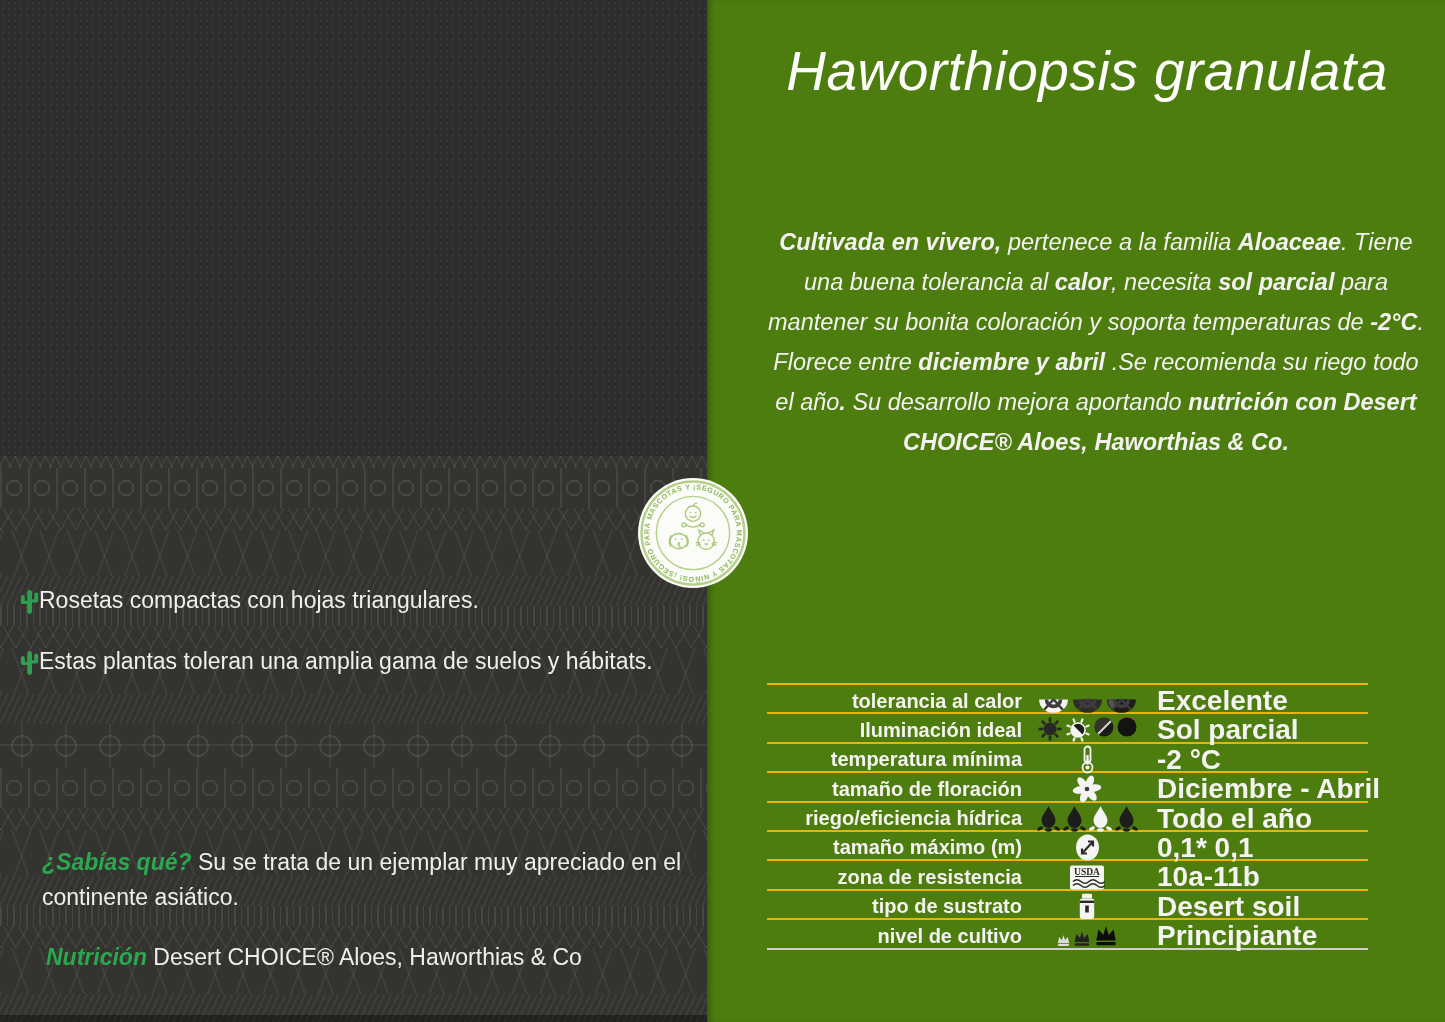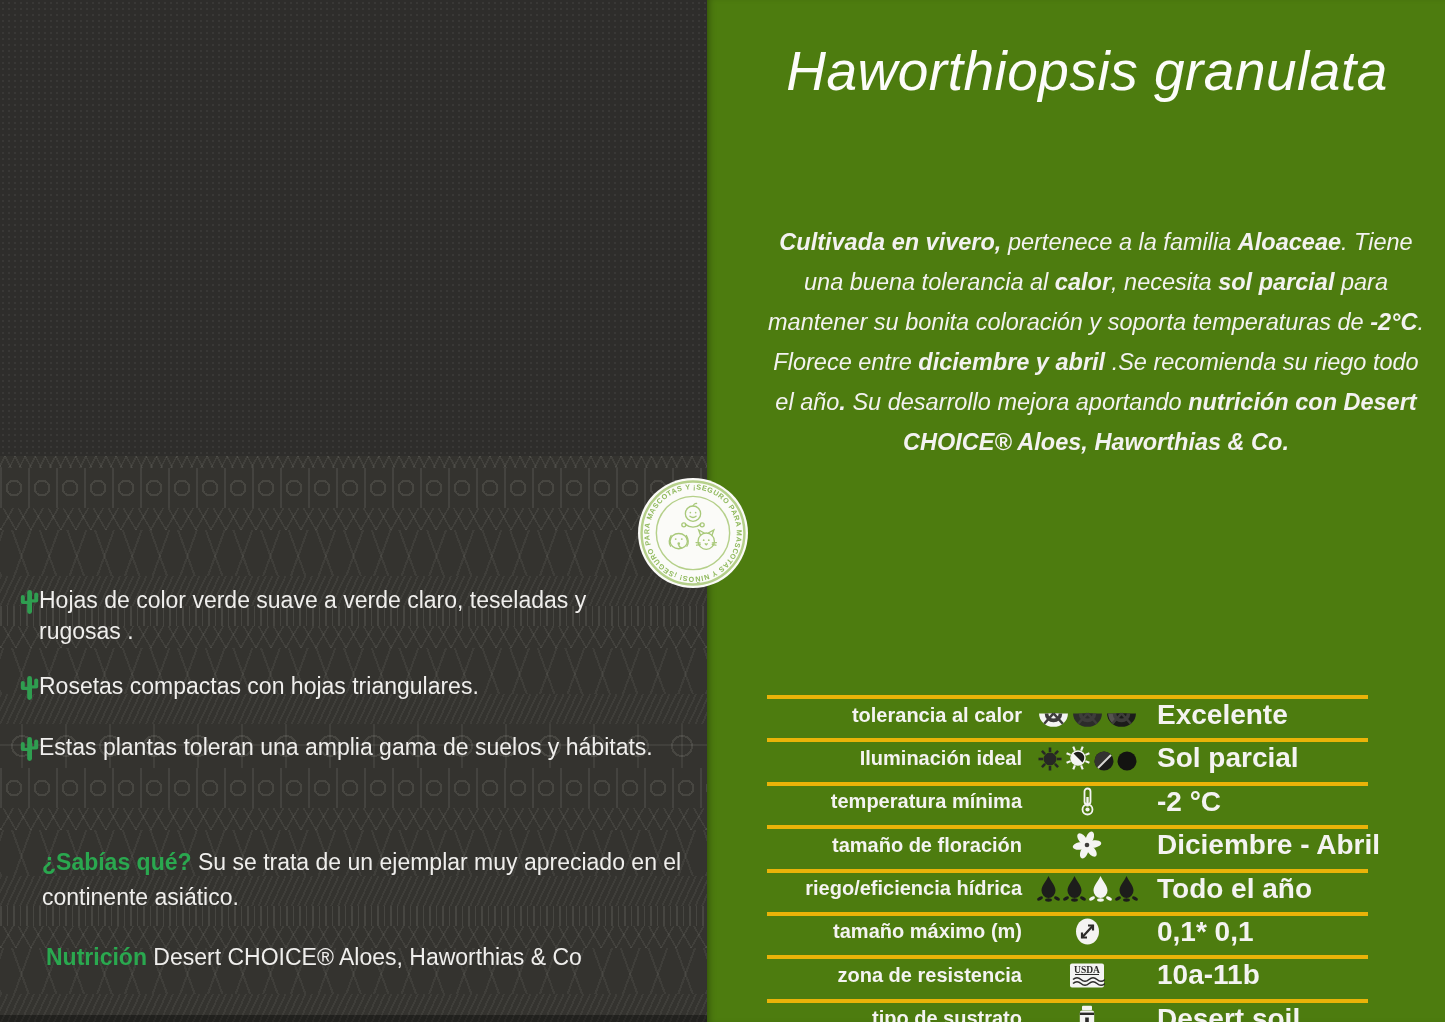--- a/index.html
+++ b/index.html
@@ -32,35 +32,35 @@
     radial-gradient(circle at 22px 22px,transparent 9px,rgba(235,235,225,.10) 9px 11px,transparent 11px),
     linear-gradient(transparent 0,transparent 20px,rgba(235,235,225,.07) 20px,rgba(235,235,225,.07) 22px,transparent 22px),
     repeating-linear-gradient(90deg,transparent 0 21px,rgba(235,235,225,.07) 21px 23px,transparent 23px 44px);
     background-size:44px 44px,100% 44px,100% 44px;}
 
   .feature-list{position:absolute;left:20px;top:585px;width:648px;display:flex;flex-direction:column;gap:24px;}
   .feature{display:flex;align-items:flex-start;color:#efeeec;font-size:23px;line-height:31px;}
   .feature .cicon{flex:none;margin-top:2px;}
   .fact{position:absolute;left:42px;top:845px;width:660px;margin:0;color:#efeeec;font-size:23px;line-height:35px;}
   .nutrition{position:absolute;left:42px;top:937px;width:660px;margin:4px;color:#efeeec;font-size:23px;line-height:32px;}
-  .green{color:#2aa84f;font-weight:bold;}
+  .green{color:#2aa84f;font-weight:bold;font-style:italic;}
 
   
   .right-panel{position:absolute;left:707px;top:0;width:738px;height:1022px;background:#4d7c0f;
      box-shadow:inset 6px 0 8px -6px rgba(0,0,0,.5);}
   .title{position:absolute;left:22px;right:0;top:36px;margin:0;text-align:center;color:#fcfcfa;
      font-style:italic;font-weight:400;font-size:55px;line-height:71px;letter-spacing:.5px;}
   .desc{position:absolute;left:60px;right:20px;top:222px;margin:0;text-align:center;color:#f3f2f0;
      font-size:23.5px;line-height:40px;font-weight:400;font-style:italic;}
   .desc b{font-weight:700;}
 
   .care-table{position:absolute;left:60px;top:683px;width:601px;border-bottom:2px solid #cfcecb;}
-  .care-row{display:grid;grid-template-columns:255px 130px 216px;align-items:center;height:27.4px;border-top:4px solid #eab308;margin-top:12px;}
+  .care-row{display:grid;grid-template-columns:255px 130px 216px;align-items:center;height:27.4px;border-top:2px solid #eab308;}
   .care-label{color:#f4f3f1;font-weight:bold;font-size:20px;text-align:right;white-space:nowrap;}
-  .care-icons{display:flex;justify-content:center;align-items:flex-end;gap:1px;}
+  .care-icons{display:flex;justify-content:center;align-items:flex-start;gap:1px;}
   .care-icons.bottom{align-items:flex-end;padding-bottom:2px;}
   .care-icons svg{display:block;}
   .care-value{color:#f4f3f1;font-weight:bold;font-size:28px;text-align:left;padding-left:5px;white-space:nowrap;}
 
   
   .badge{position:absolute;left:637px;top:477px;width:112px;height:112px;}
 </style>
 </head>
 <body>
 
@@ -83,32 +83,20 @@
         <div class="pb pb-tri"></div>
       <div class="pb pb-tri-lg"></div>
         <div class="pb pb-hatch"></div>
         <div class="pb pb-vbars"></div>
       <div class="pb pb-tri"></div>
         <div class="pb pb-tri-lg"></div>
         <div class="pb pb-hatch"></div>
     </div>
 
     <div class="feature-list">
-        <div class="feature">
-          <span class="cicon"><svg width="19" height="27" viewBox="0 0 19 27">
-              <g fill="#2f9e50">
-                <rect x="7.2" y="3" width="4.8" height="24" rx="2.4"></rect>
-                <rect x="0.8" y="8" width="4" height="9" rx="2"></rect>
-                <rect x="2.8" y="13.8" width="6" height="3.2"></rect>
-                <rect x="14.2" y="5.5" width="4" height="10" rx="2"></rect>
-                <rect x="10.5" y="12.3" width="5" height="3.2"></rect>
-              </g>
-            </svg></span>
-          <span>Hojas de color verde suave a verde claro, teseladas y rugosas .</span>
-        </div>
         <div class="feature">
           <span class="cicon"><svg width="19" height="27" viewBox="0 0 19 27">
               <g fill="#2f9e50">
                 <rect x="7.2" y="3" width="4.8" height="24" rx="2.4"></rect>
                 <rect x="0.8" y="8" width="4" height="9" rx="2"></rect>
                 <rect x="2.8" y="13.8" width="6" height="3.2"></rect>
                 <rect x="14.2" y="5.5" width="4" height="10" rx="2"></rect>
                 <rect x="10.5" y="12.3" width="5" height="3.2"></rect>
               </g>
             </svg></span>

